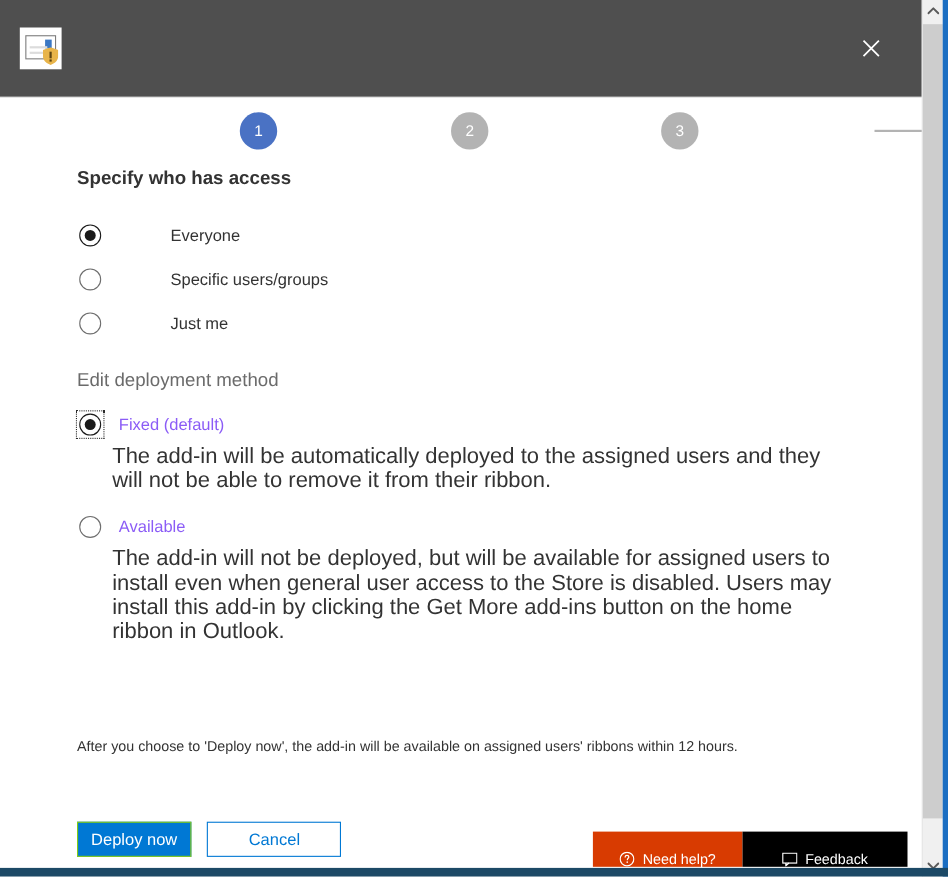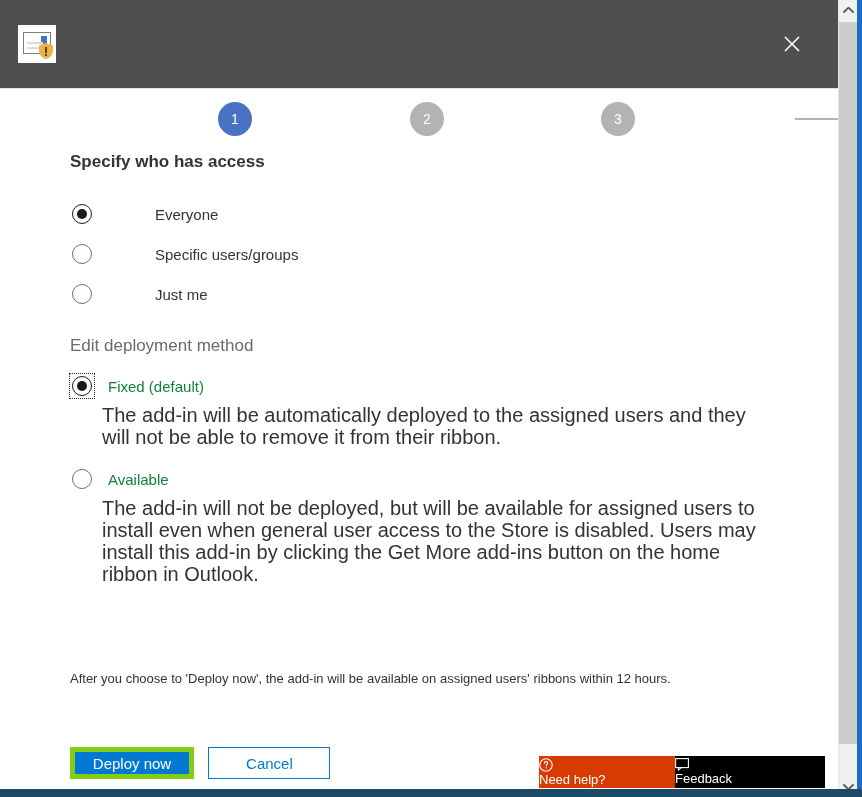--- a/index.html
+++ b/index.html
@@ -222,21 +222,21 @@
   }
   .deploy-option { margin-bottom: 19px; }
   .deploy-head {
     display: flex;
     align-items: center;
     cursor: pointer;
   }
   .deploy-head .radio-label {
     margin-left: 14px;
     font-size: 15px;
-    color: #15803d;
+    color: #8b5cf6;
   }
   .deploy-desc {
     margin-left: 32px;
     margin-top: 6px;
     width: 676px;
     font-size: 20px;
     line-height: 22px;
     color: #333333;
   }
 
@@ -258,50 +258,49 @@
     display: inline-flex;
     align-items: center;
     justify-content: center;
     height: 32px;
     font-size: 15px;
     cursor: pointer;
     box-sizing: border-box;
     vertical-align: top;
   }
   .btn-primary {
-    width: 124px;
+    width: 104px;
     background: #0078d4;
     color: #ffffff;
-    border: 5px solid #84cc16;
+    border: 1px solid #84cc16;
   }
   .btn-secondary {
     width: 122px;
     margin-left: 10px;
     background: #ffffff;
     color: #0078d4;
     border: 1px solid #0078d4;
   }
 
   
   .dock {
     position: absolute;
     left: 539px;
     top: 756px;
     height: 32px;
     display: flex;
   }
   .dock-item {
     display: flex;
-    align-items: flex-start;
+    align-items: flex-end;
     justify-content: center;
     height: 32px;
     color: #ffffff;
     font-size: 13px;
     cursor: pointer;
-    flex-direction: column;
   }
   .dock-help {
     width: 136px;
     background: #d83b01;
   }
   .dock-feedback {
     width: 150px;
     background: #000000;
   }
   .dock-item .dock-icon {

